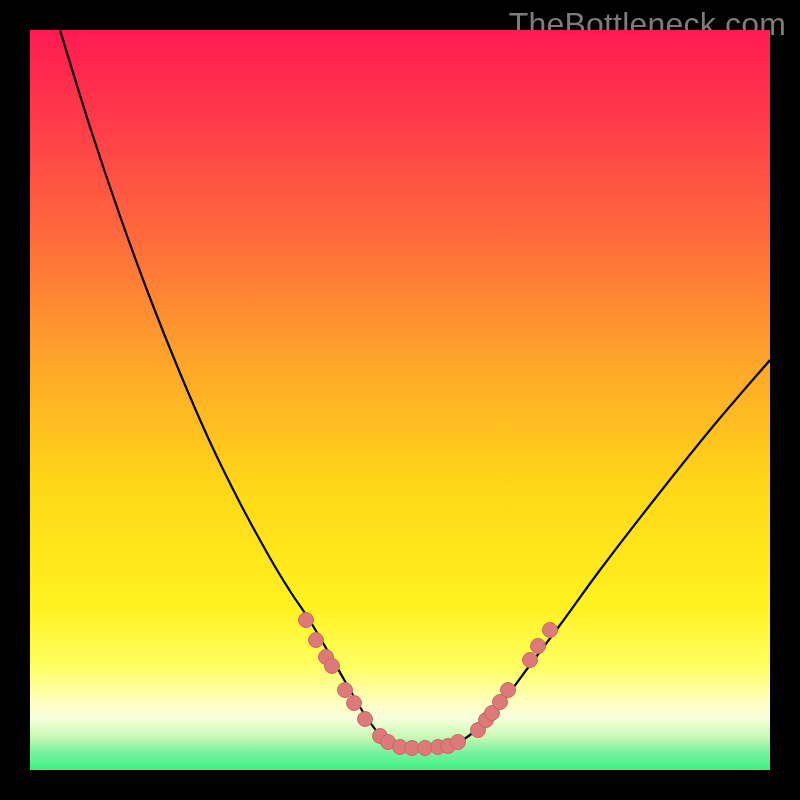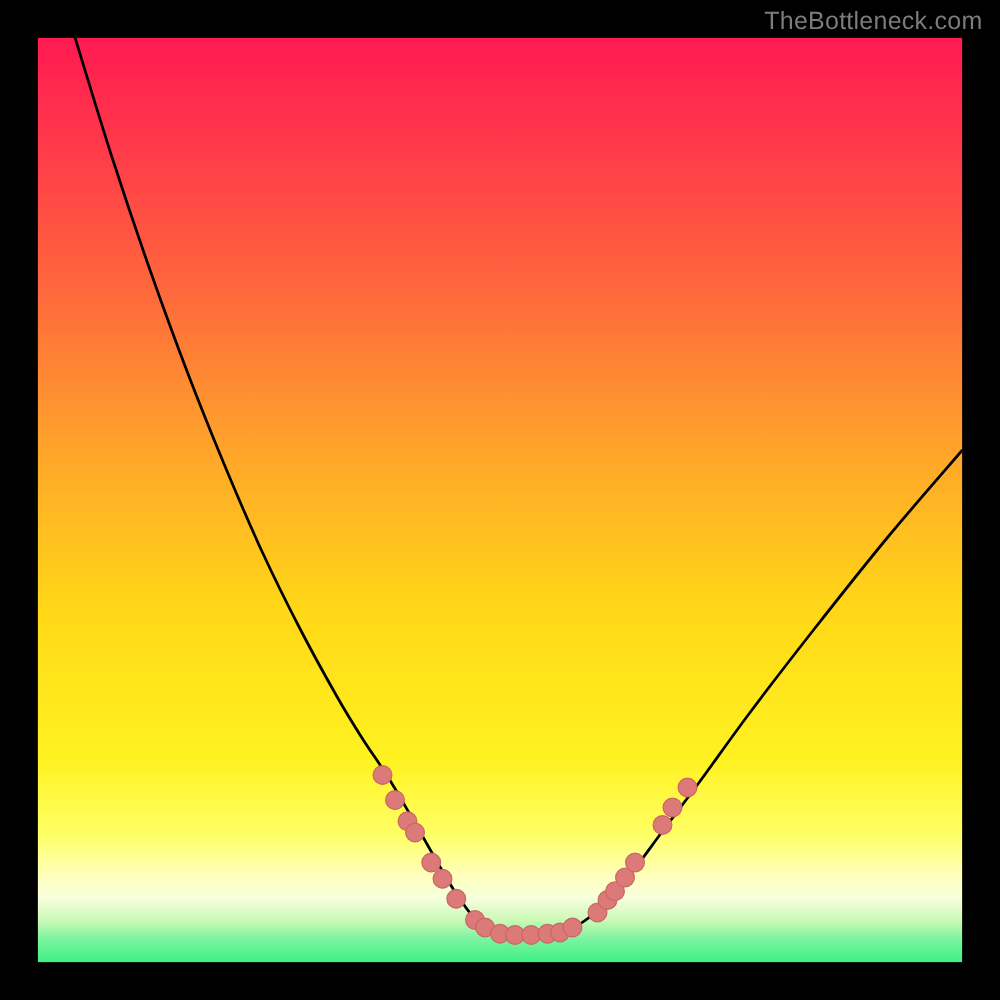--- a/index.html
+++ b/index.html
@@ -25,21 +25,21 @@
     left: 30px;
     width: 740px;
     height: 740px;
     overflow: hidden;
   }
   .watermark {
     position: absolute;
     top: 6px;
     right: 14px;
     color: #7c7c7c;
-    font-size: 20px;
+    font-size: 32px;
     font-weight: 400;
     letter-spacing: 0.2px;
   }
   svg {
     position: absolute;
     inset: 0;
   }
 </style>
 </head>
 <body>

